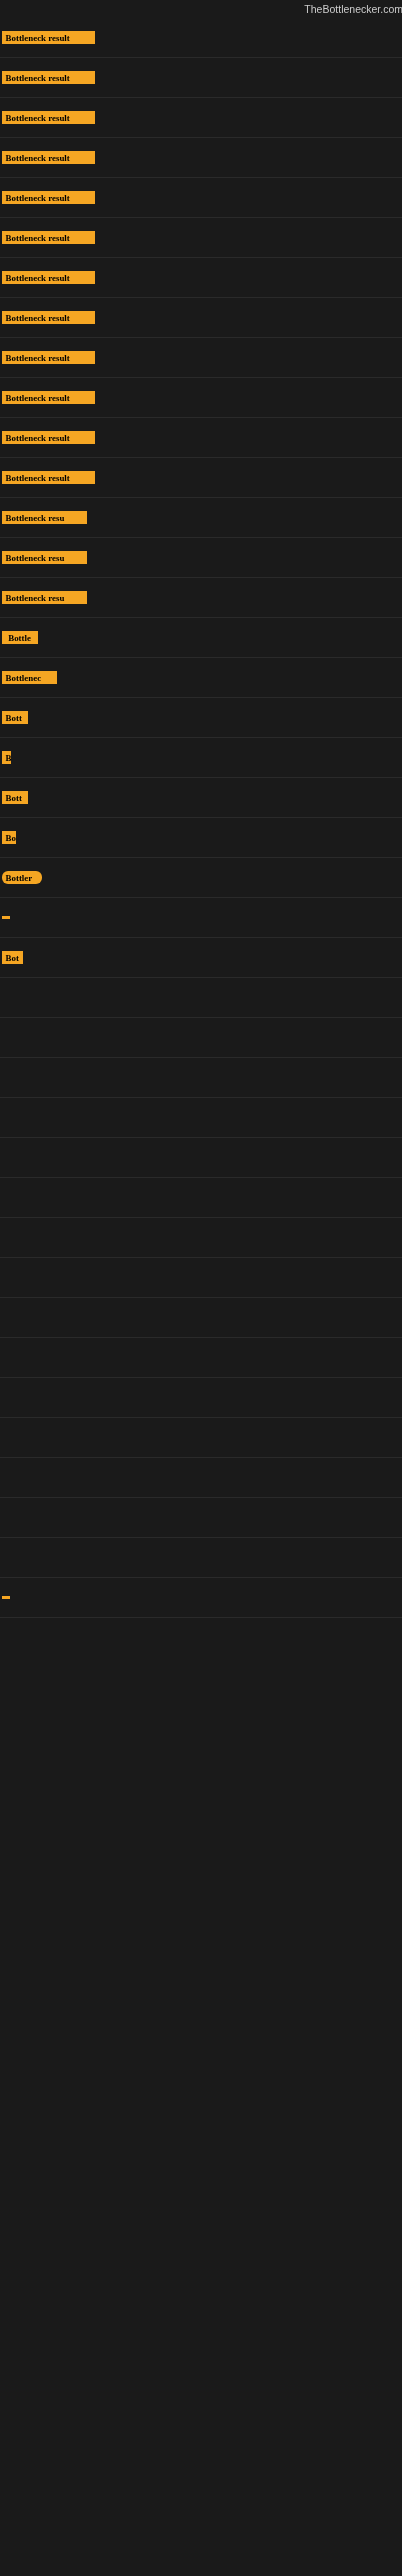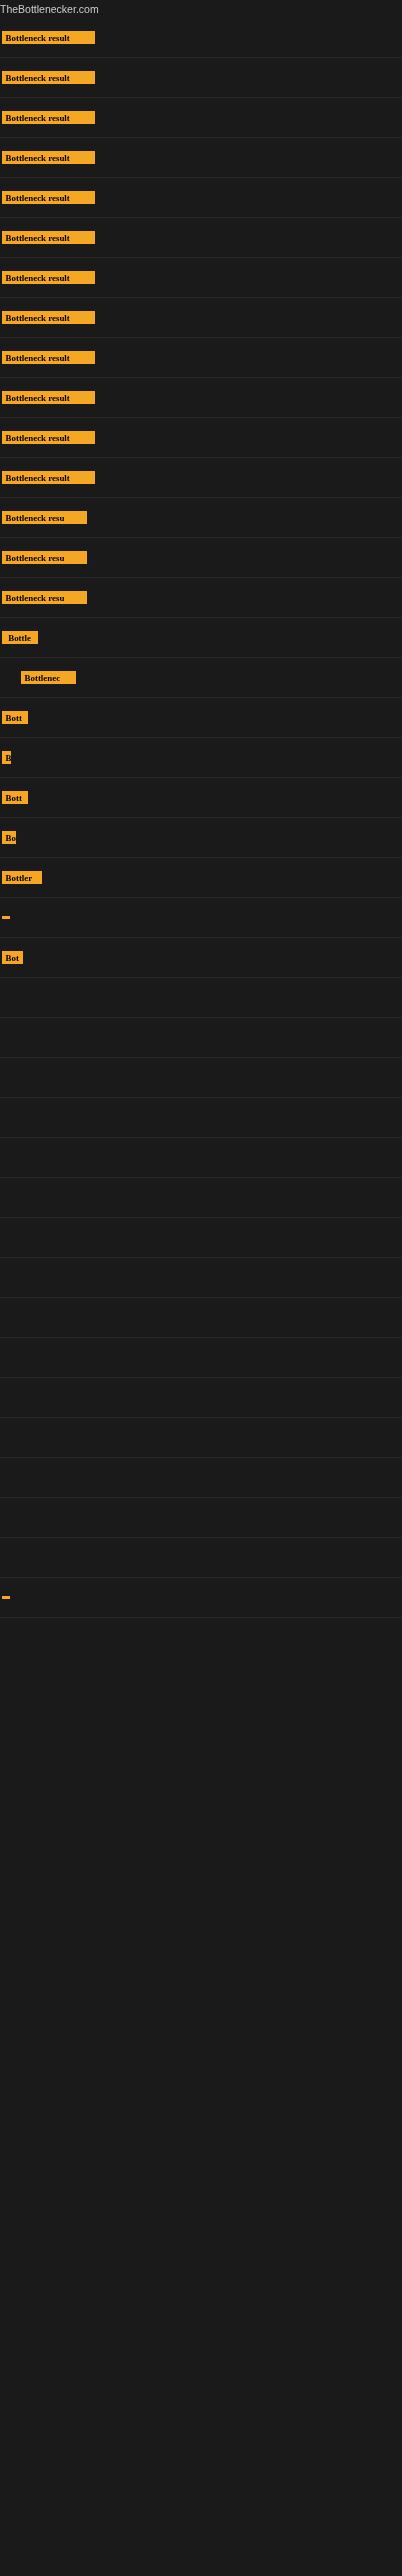--- a/index.html
+++ b/index.html
@@ -8,21 +8,21 @@
       box-sizing: border-box;
     }
     body {
       background-color: #1a1a1a;
       width: 403px;
       min-height: 2576px;
       font-family: Arial, sans-serif;
       position: relative;
     }
     .site-title {
-      text-align: left;
+      text-align: right;
       color: #cccccc;
       font-size: 10.5px;
       padding: 3.2px 0;
       background: #1a1a1a;
     }
     .bottleneck-badge {
       background-color: #f5a623;
       color: #000;
       font-size: 8.9px;
       font-weight: bold;
@@ -90,36 +90,36 @@
     <div class="row">
       <span class="bottleneck-badge" style="max-width: 85px; width: 85px;">Bottleneck resu</span>
     </div>
     <div class="row">
       <span class="bottleneck-badge" style="max-width: 85px; width: 85px;">Bottleneck resu</span>
     </div>
     <div class="row">
       <span class="bottleneck-badge" style="max-width: 36px; width: 36px; text-align: center;">Bottle</span>
     </div>
     <div class="row">
-      <span class="bottleneck-badge" style="max-width: 55px; width: 62px; margin-left: 19px;">Bottlenec</span>
+      <span class="bottleneck-badge" style="max-width: 55px; width: 62px;">Bottlenec</span>
     </div>
     <div class="row">
       <span class="bottleneck-badge" style="max-width: 26px; width: 26px;">Bott</span>
     </div>
     <div class="row">
       <span class="bottleneck-badge" style="max-width: 9.7px; width: 9.7px;">B</span>
     </div>
     <div class="row">
       <span class="bottleneck-badge" style="max-width: 26px; width: 26px;">Bott</span>
     </div>
     <div class="row">
       <span class="bottleneck-badge" style="max-width: 14.5px; width: 14.5px;">Bo</span>
     </div>
     <div class="row">
-      <span class="bottleneck-badge" style="max-width: 40px; width: 40px;">Bottler</span>
+      <span class="bottleneck-badge" style="max-width: 40px; width: 40px; border-radius: 6px;">Bottler</span>
     </div>
     <div class="row">
       <span class="bottleneck-badge" style="max-width: 3.2px; width: 3.2px; min-width: 3.2px; font-size: 8px;"></span>
     </div>
     <div class="row">
       <span class="bottleneck-badge" style="max-width: 21px; width: 21px;">Bot</span>
     </div>
     <div class="row"></div>
     <div class="row"></div>
     <div class="row"></div>

